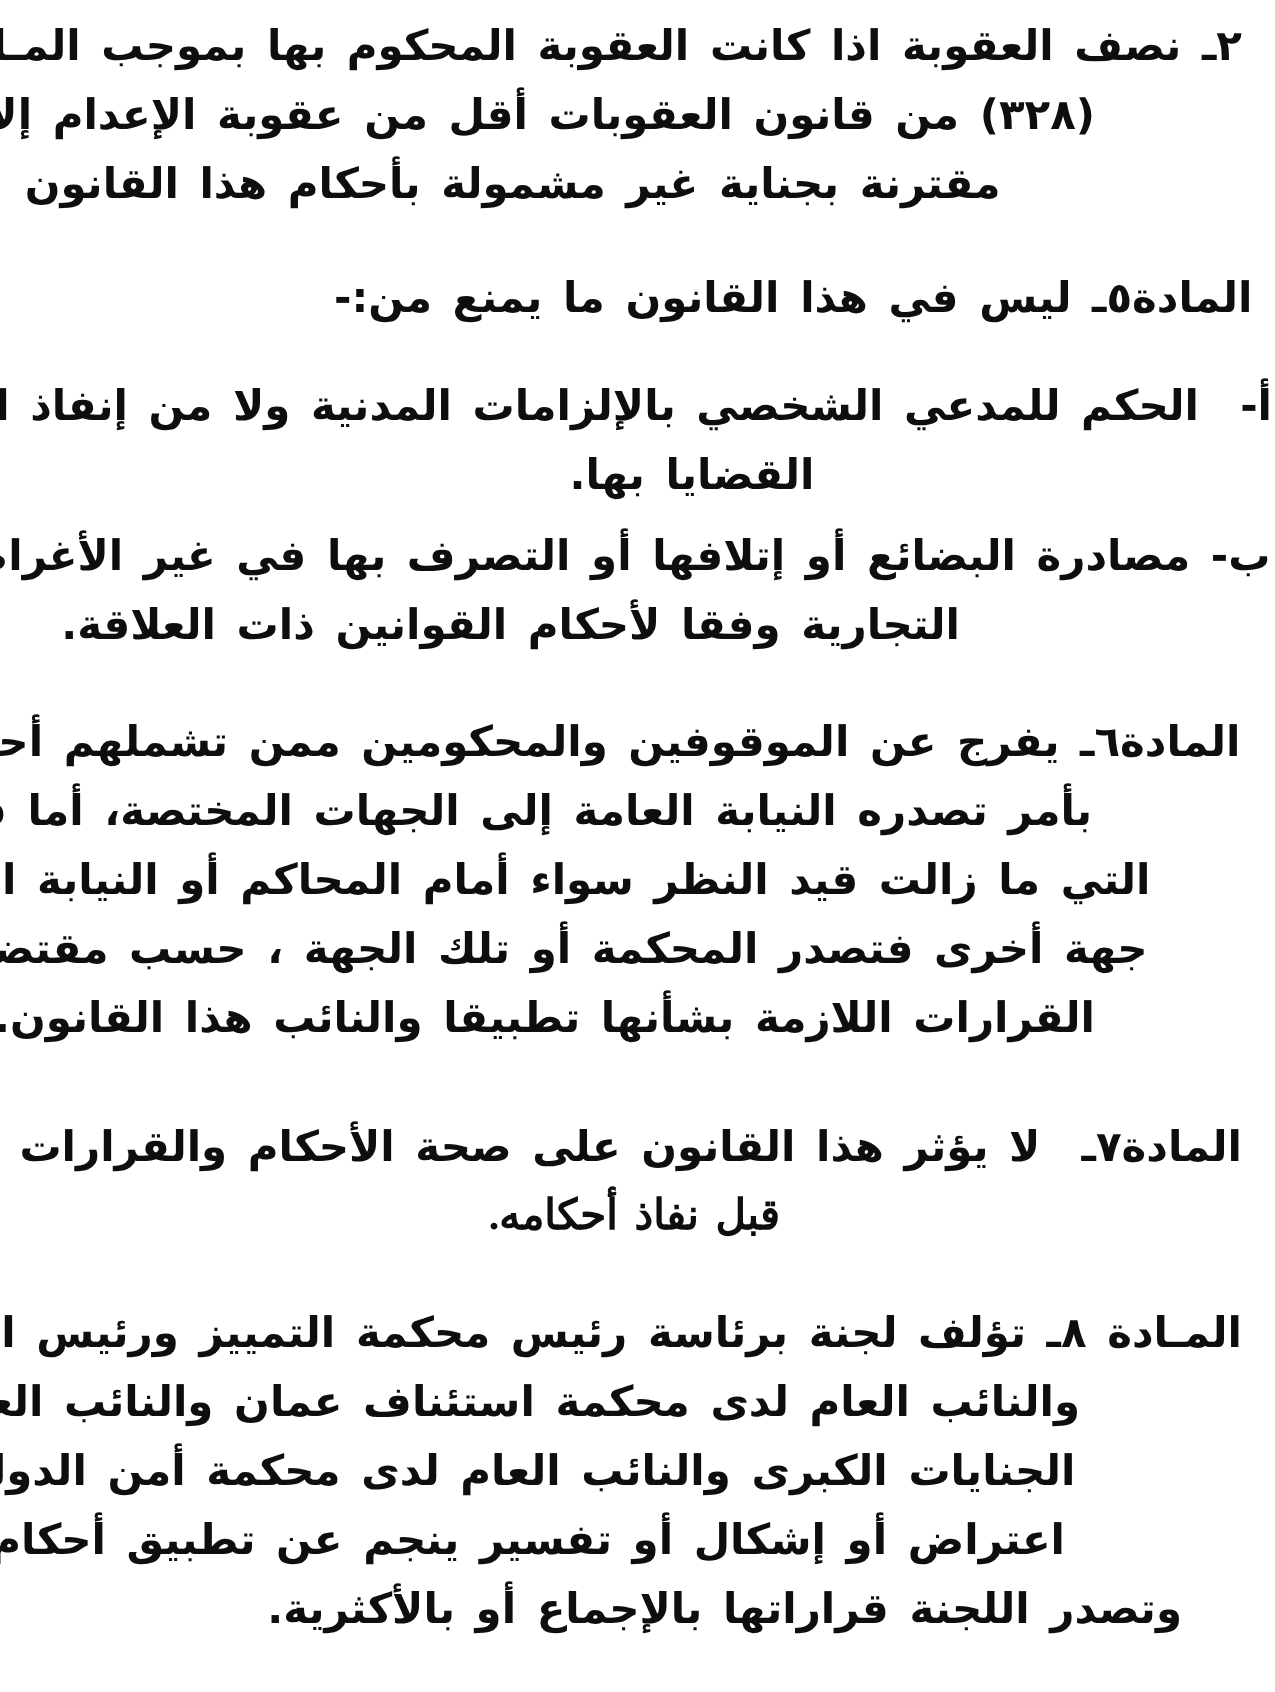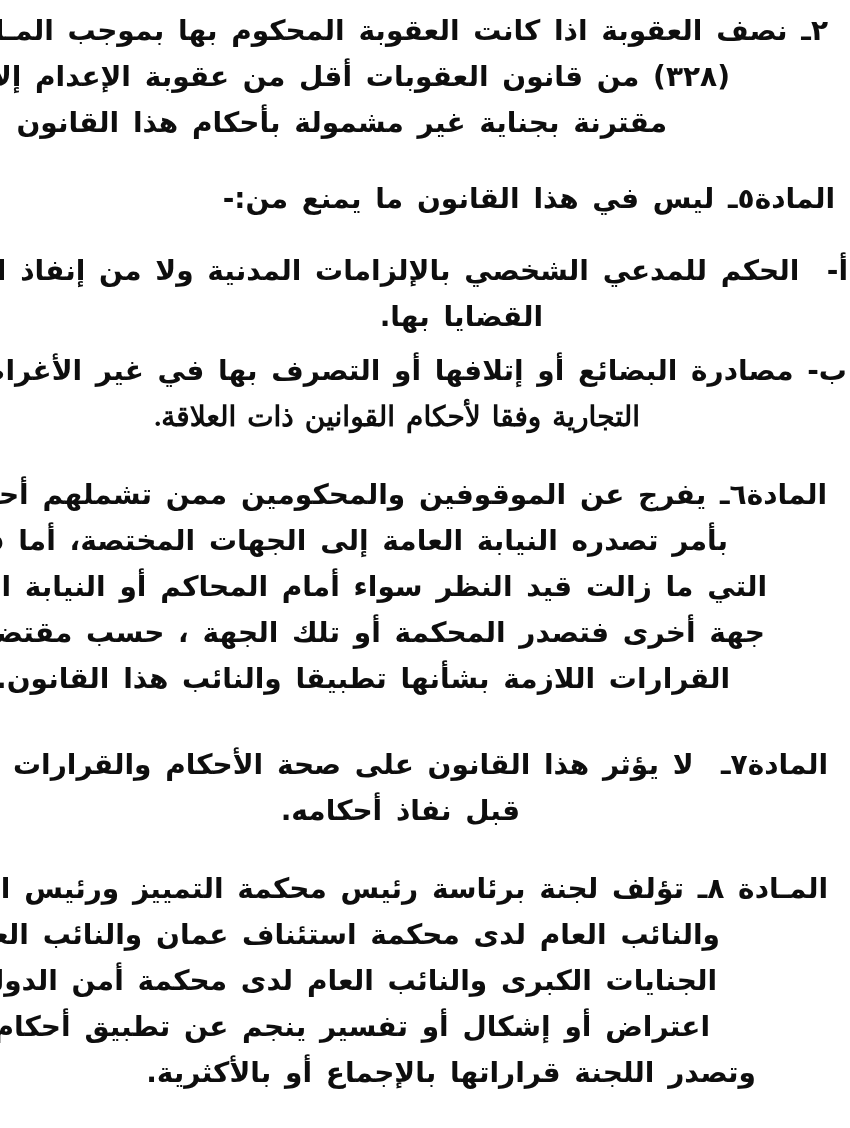--- a/index.html
+++ b/index.html
@@ -43,25 +43,25 @@
   .pr15  { padding-right: 15px; }
   .pr22  { padding-right: 22px; }
   .pr23  { padding-right: 23px; }
   .pr83  { padding-right: 83px; }
   .pr85  { padding-right: 85px; }
   .pr120 { padding-right: 120px; }
   .pr122 { padding-right: 122px; }
   .pr130 { padding-right: 130px; }
   .pr133 { padding-right: 133px; }
   .pr140 { padding-right: 140px; }
-  .pr150 { padding-right: 94px; }
+  .pr150 { padding-right: 62px; }
   .pr183 { padding-right: 183px; }
-  .pr210 { padding-right: 210px; font-family: Liberation Serif, serif; }
+  .pr210 { padding-right: 210px; }
   .pr307 { padding-right: 307px; }
-  .pr330 { padding-right: 330px; }
+  .pr330 { padding-right: 330px; font-family: Liberation Serif, serif; }
   
   .mt30 { margin-top: 30px; }
   .mt26 { margin-top: 26px; }
   .mt8  { margin-top: 8px; }
   .mt32 { margin-top: 32px; }
   .mt40 { margin-top: 40px; }
 </style>
 </head>
 <body>
 

